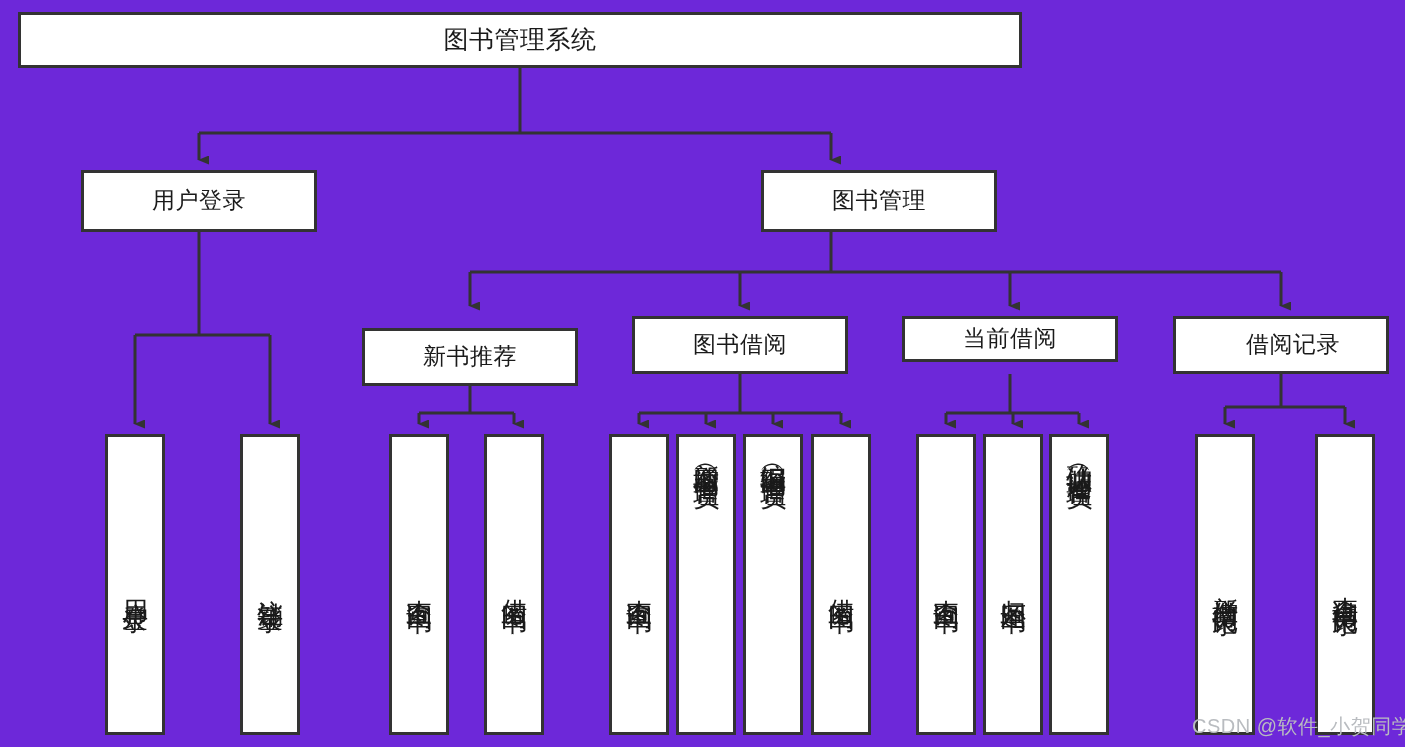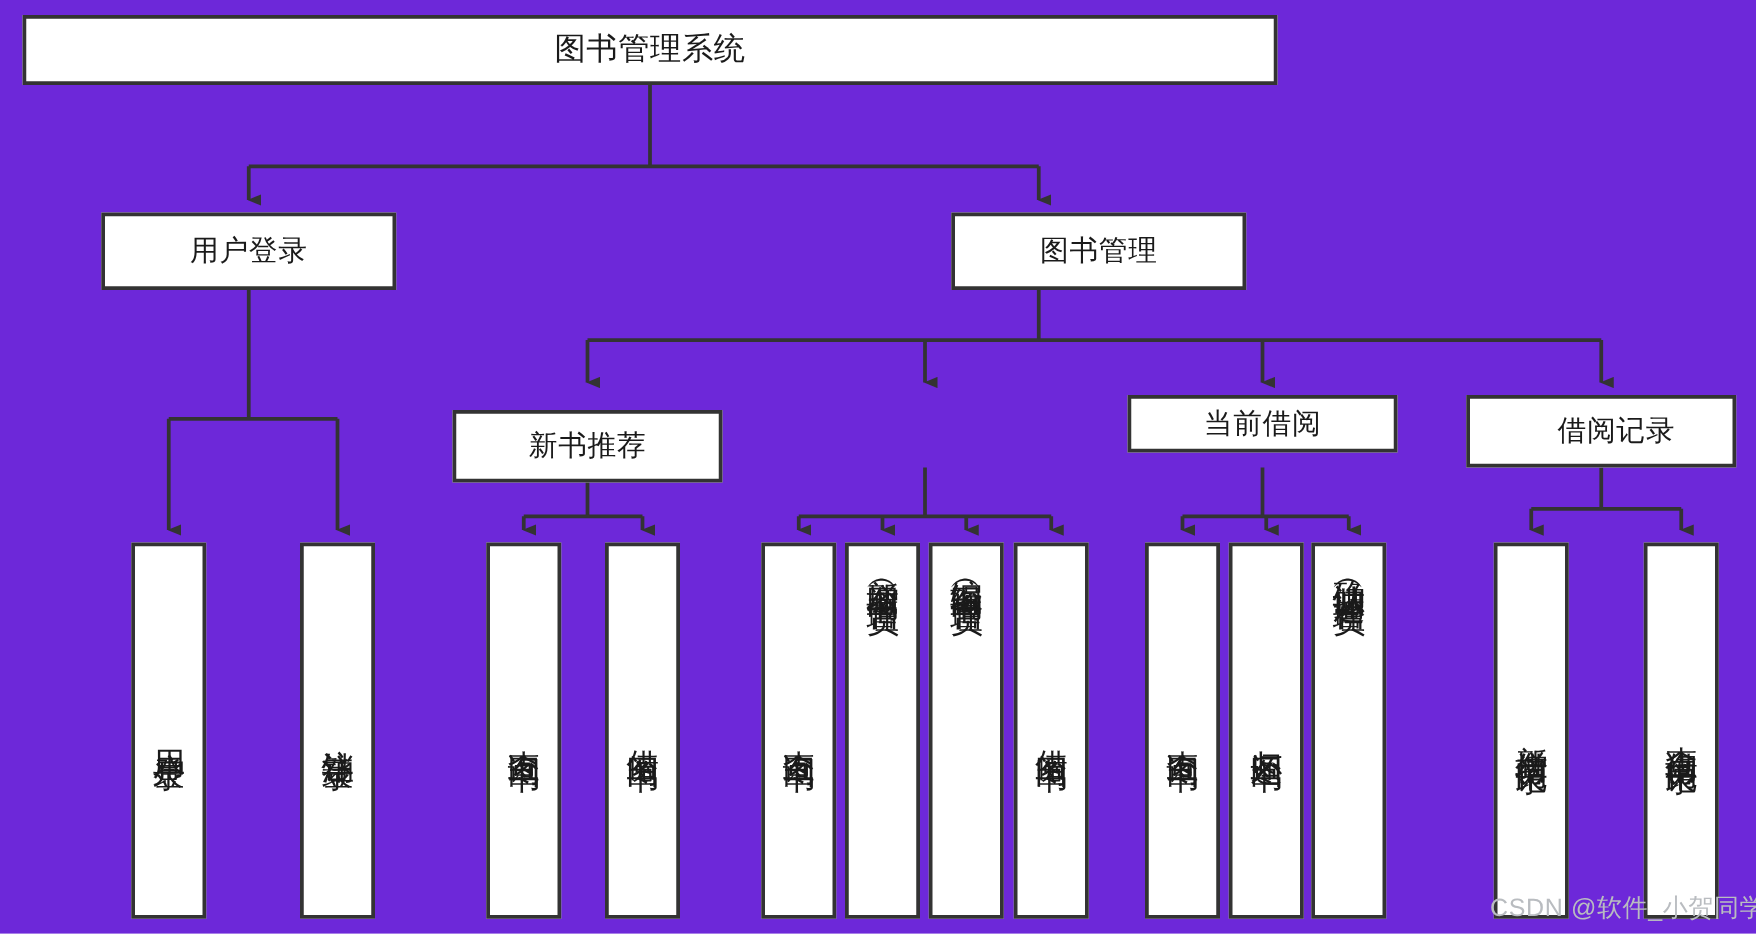--- a/index.html
+++ b/index.html
@@ -135,20 +135,23 @@
   <div class="node horizontal" style="left:81px; top:170px; width:236px; height:62px;">
     <span class="label">用户登录</span>
   </div>
   <div class="node horizontal" style="left:713px; top:170px; width:236px; height:62px;margin-left:48px;">
     <span class="label">图书管理</span>
   </div>
 
   <div class="node horizontal" style="left:362px; top:328px; width:216px; height:58px;">
     <span class="label">新书推荐</span>
   </div>
+  <div class="node horizontal" style="left:632px; top:316px; width:216px; height:58px;">
+    <span class="label">图书借阅</span>
+  </div>
   <div class="node horizontal" style="left:902px; top:316px; width:216px; height:46px;">
     <span class="label">当前借阅</span>
   </div>
   <div class="node horizontal" style="left:1173px; top:316px; width:216px; height:58px;padding-left:24px;">
     <span class="label">借阅记录</span>
   </div>
 
   <div class="node vertical" style="left:105px; top:434px; width:60px; height:301px;">
     <span class="label">用户登录</span>
   </div>

